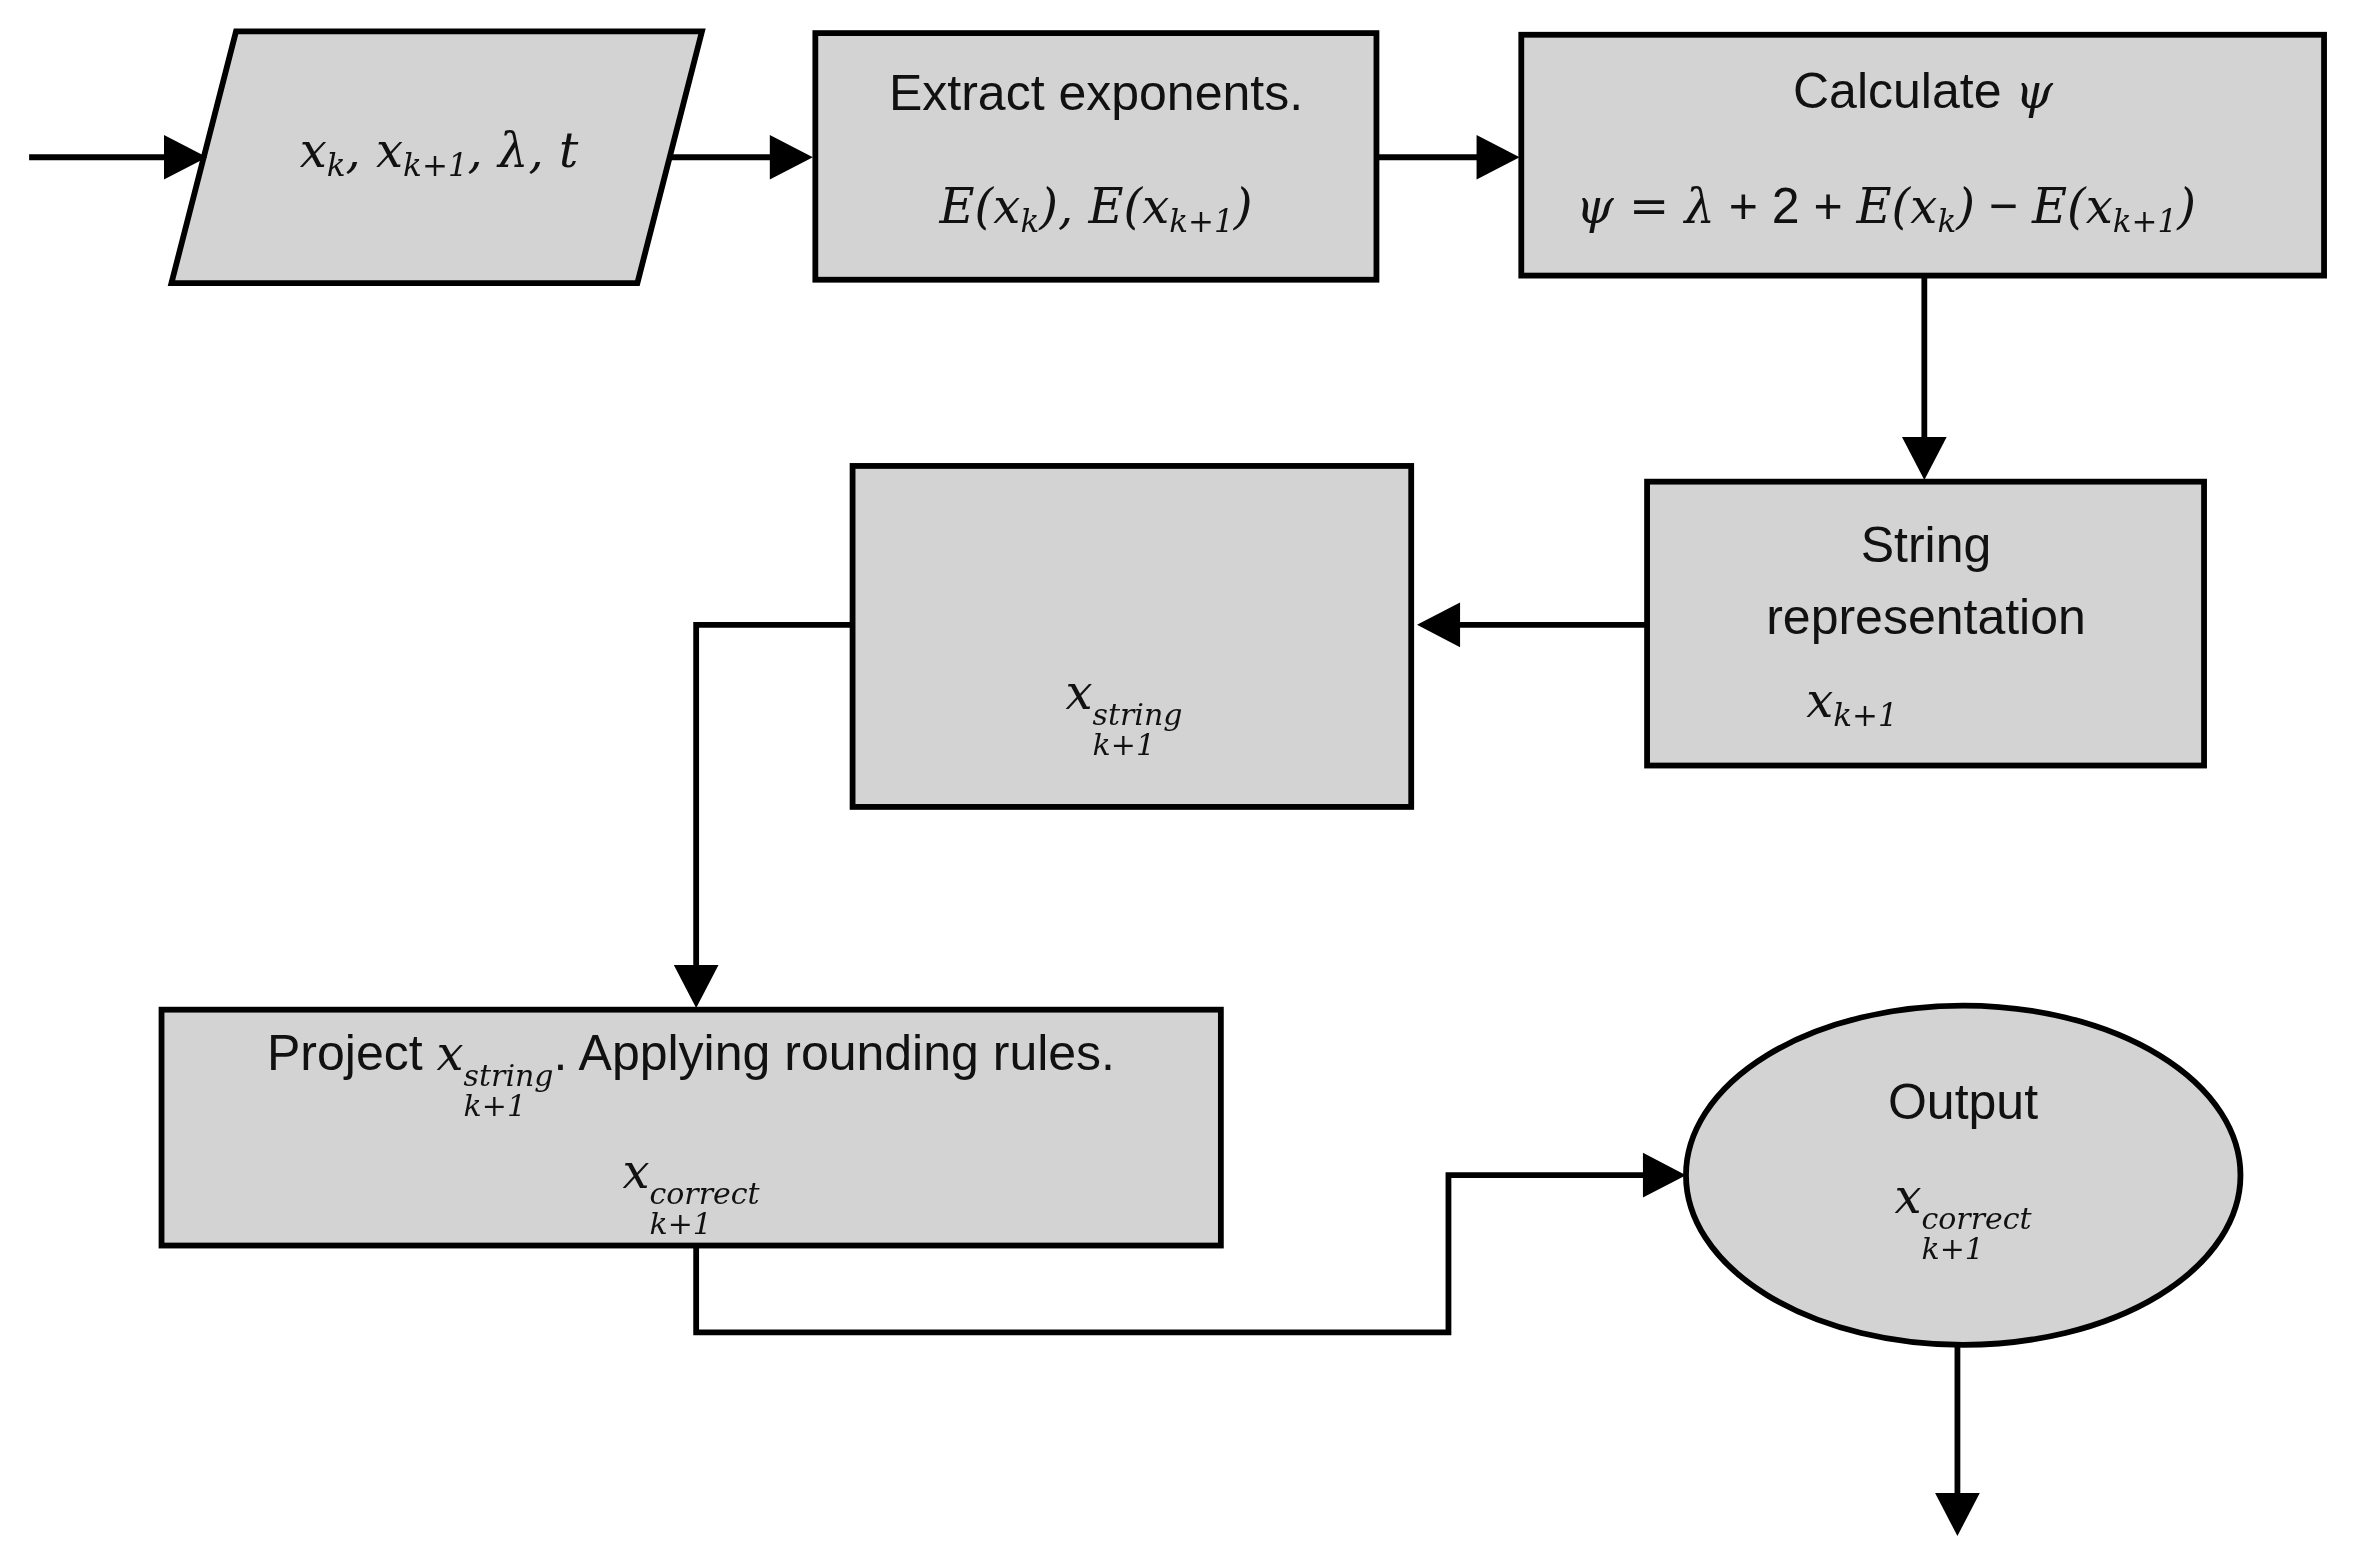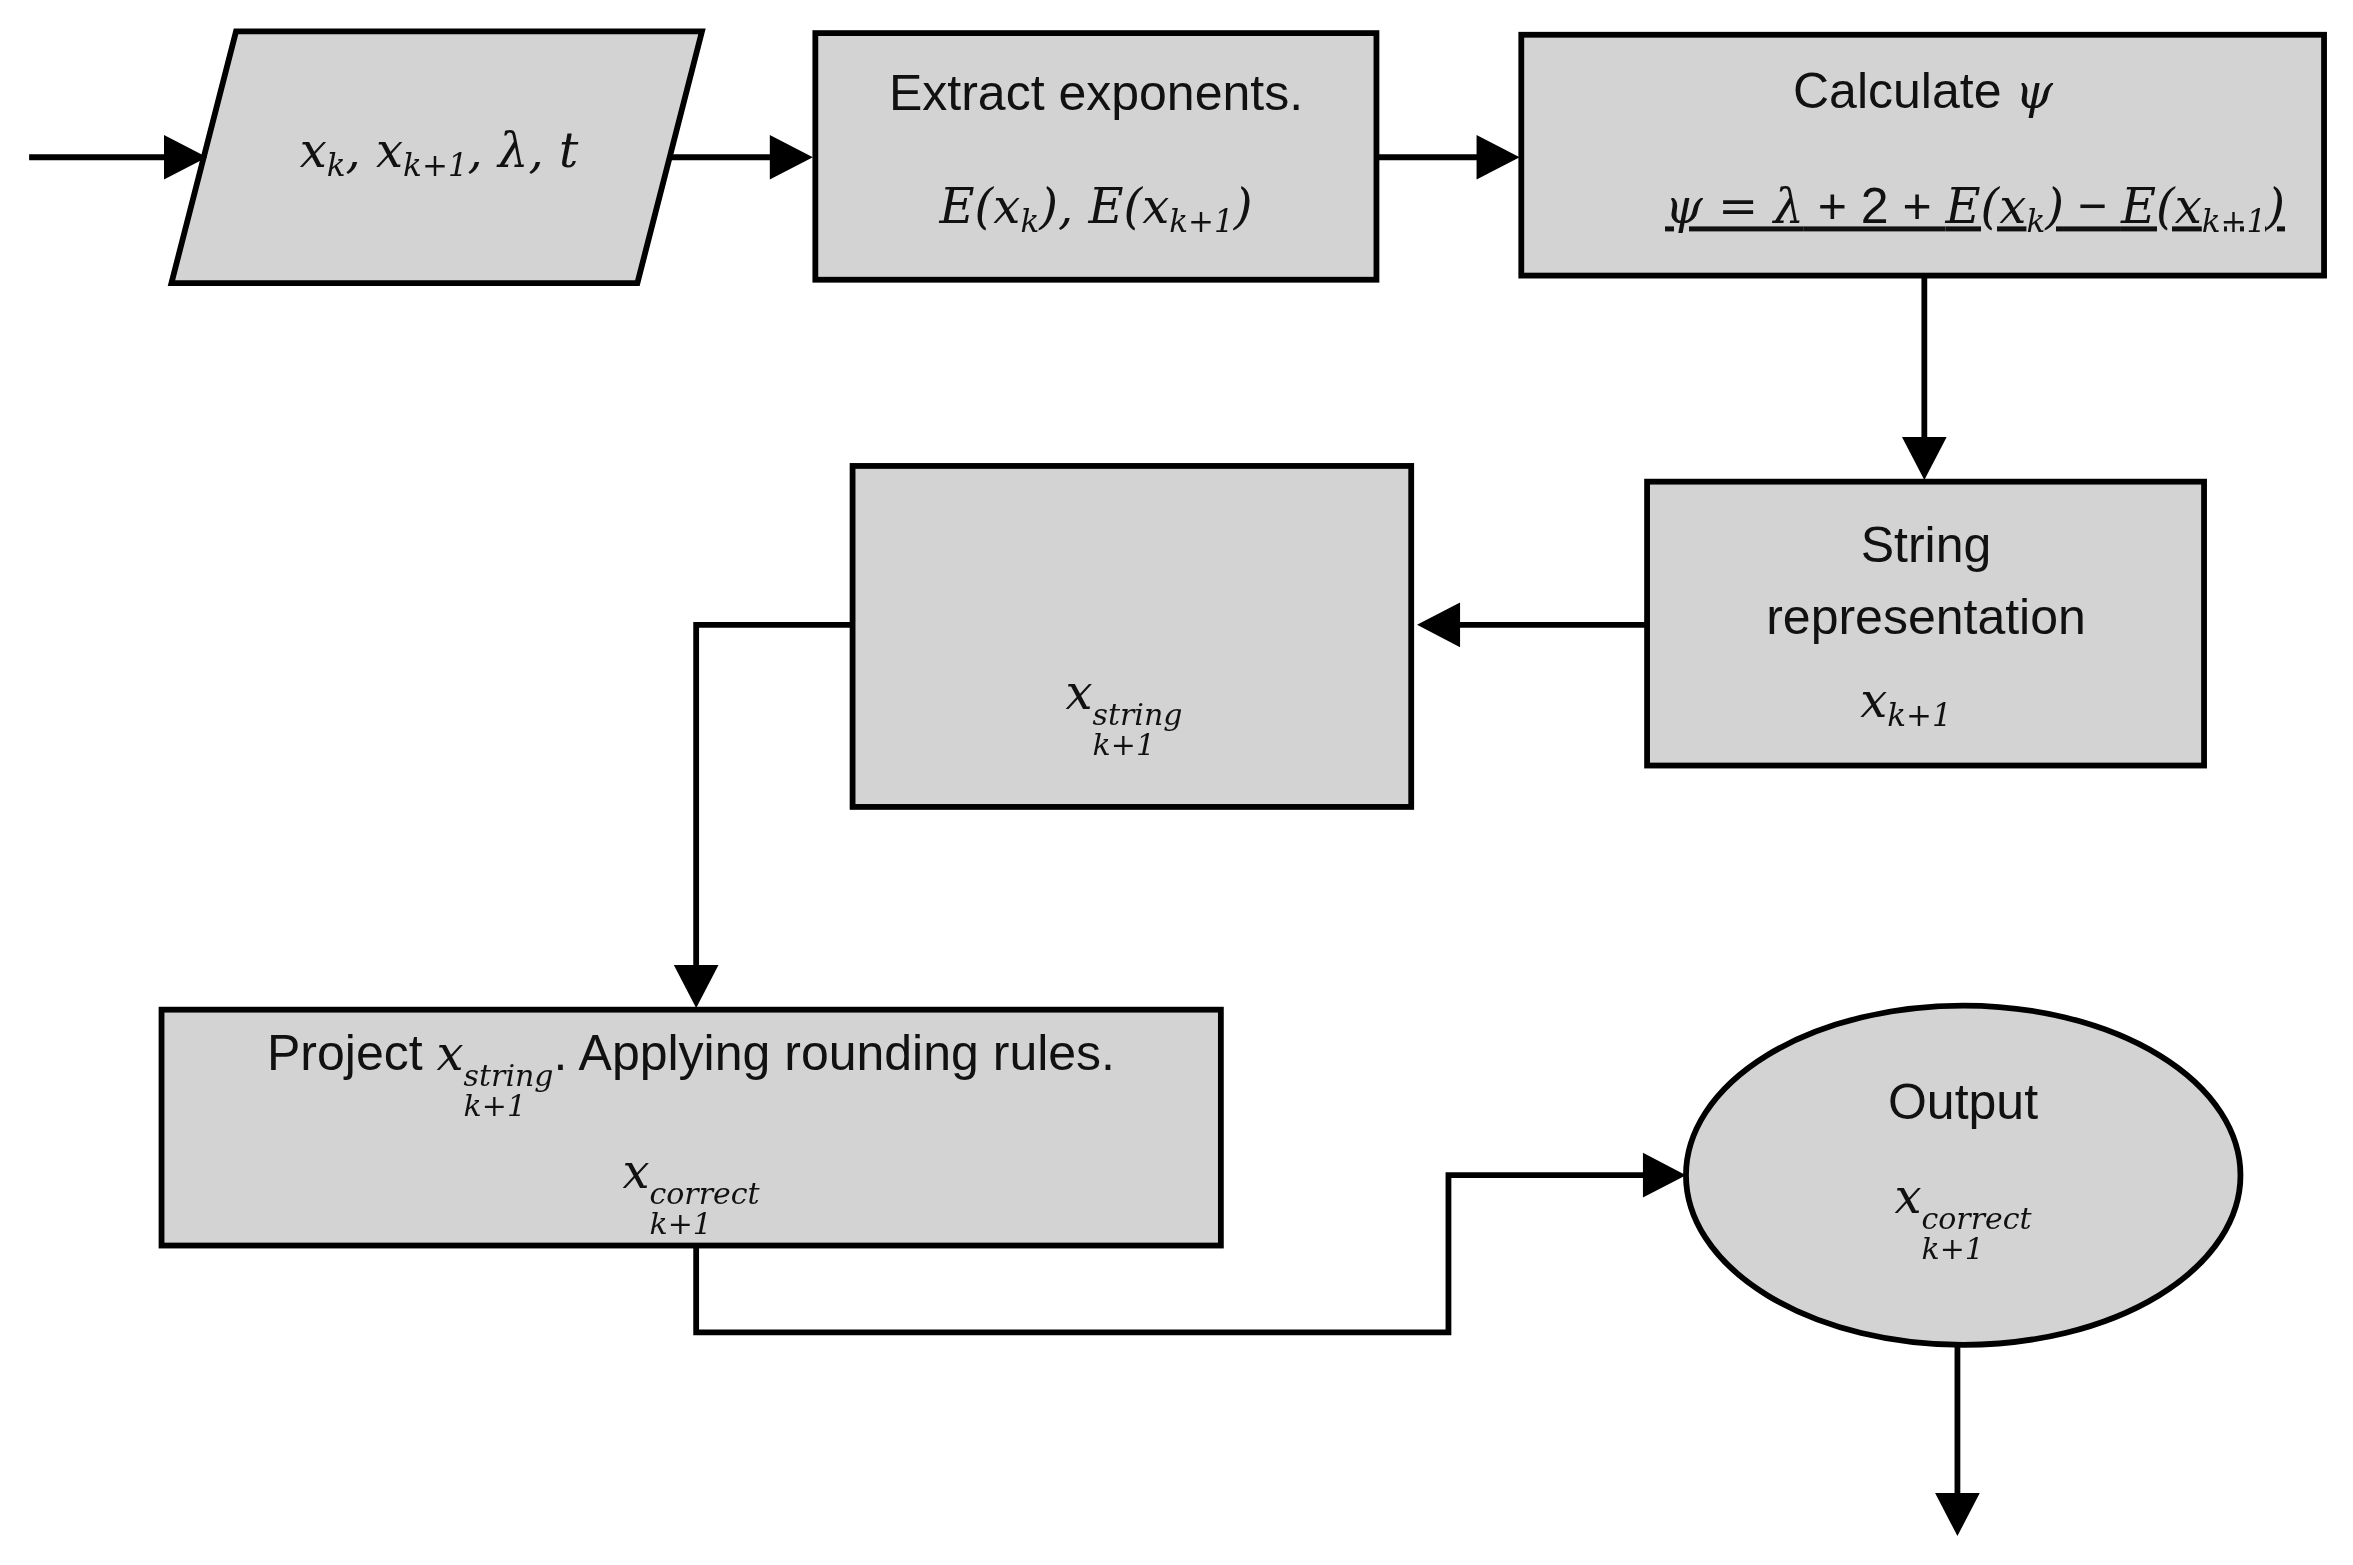--- a/index.html
+++ b/index.html
@@ -67,25 +67,25 @@
       </g>
     </g>
   </svg>
 
   <div class="t-line" style="left:439px;top:153px;"><span class="m">x</span><span class="sub">k</span><span class="m">, x</span><span class="sub">k+1</span><span class="m">, λ, t</span></div>
 
   <div class="t-line" style="left:1096px;top:93px;"><span class="pt">Extract exponents.</span></div>
   <div class="t-line" style="left:1096px;top:209px;"><span class="m">E(x</span><span class="sub">k</span><span class="m">), E(x</span><span class="sub">k+1</span><span class="m">)</span></div>
 
   <div class="t-line" style="left:1923px;top:91px;"><span class="pt">Calculate </span><span class="m">ψ</span></div>
-  <div class="t-line" style="left:1975px;top:209px;text-decoration:underline;"><span class="m">ψ = λ</span><span class="pt"> + 2 + </span><span class="m">E(x</span><span class="sub">k</span><span class="m">)</span><span class="pt"> − </span><span class="m">E(x</span><span class="sub">k+1</span><span class="m">)</span></div>
+  <div class="t-line" style="left:1886px;top:209px;"><span class="m">ψ = λ</span><span class="pt"> + 2 + </span><span class="m">E(x</span><span class="sub">k</span><span class="m">)</span><span class="pt"> − </span><span class="m">E(x</span><span class="sub">k+1</span><span class="m">)</span></div>
 
   <div class="t-line" style="left:1926px;top:545px;"><span class="pt">String</span></div>
   <div class="t-line" style="left:1926px;top:617px;"><span class="pt">representation</span></div>
-  <div class="t-line" style="left:1906px;top:703px;"><span class="m">x</span><span class="sub">k+1</span></div>
+  <div class="t-line" style="left:1852px;top:703px;"><span class="m">x</span><span class="sub">k+1</span></div>
 
   <div class="t-line" style="left:1124px;top:713px;"><span class="m">x</span><span class="ss">
         <span class="sup-row">string</span>
         <span class="sub-row">k+1</span>
       </span></div>
 
   <div class="t-line" style="left:691px;top:1074px;"><span class="pt">Project </span><span class="m">x</span><span class="ss">
         <span class="sup-row">string</span>
         <span class="sub-row">k+1</span>
       </span><span class="pt">. Applying rounding rules.</span></div>

